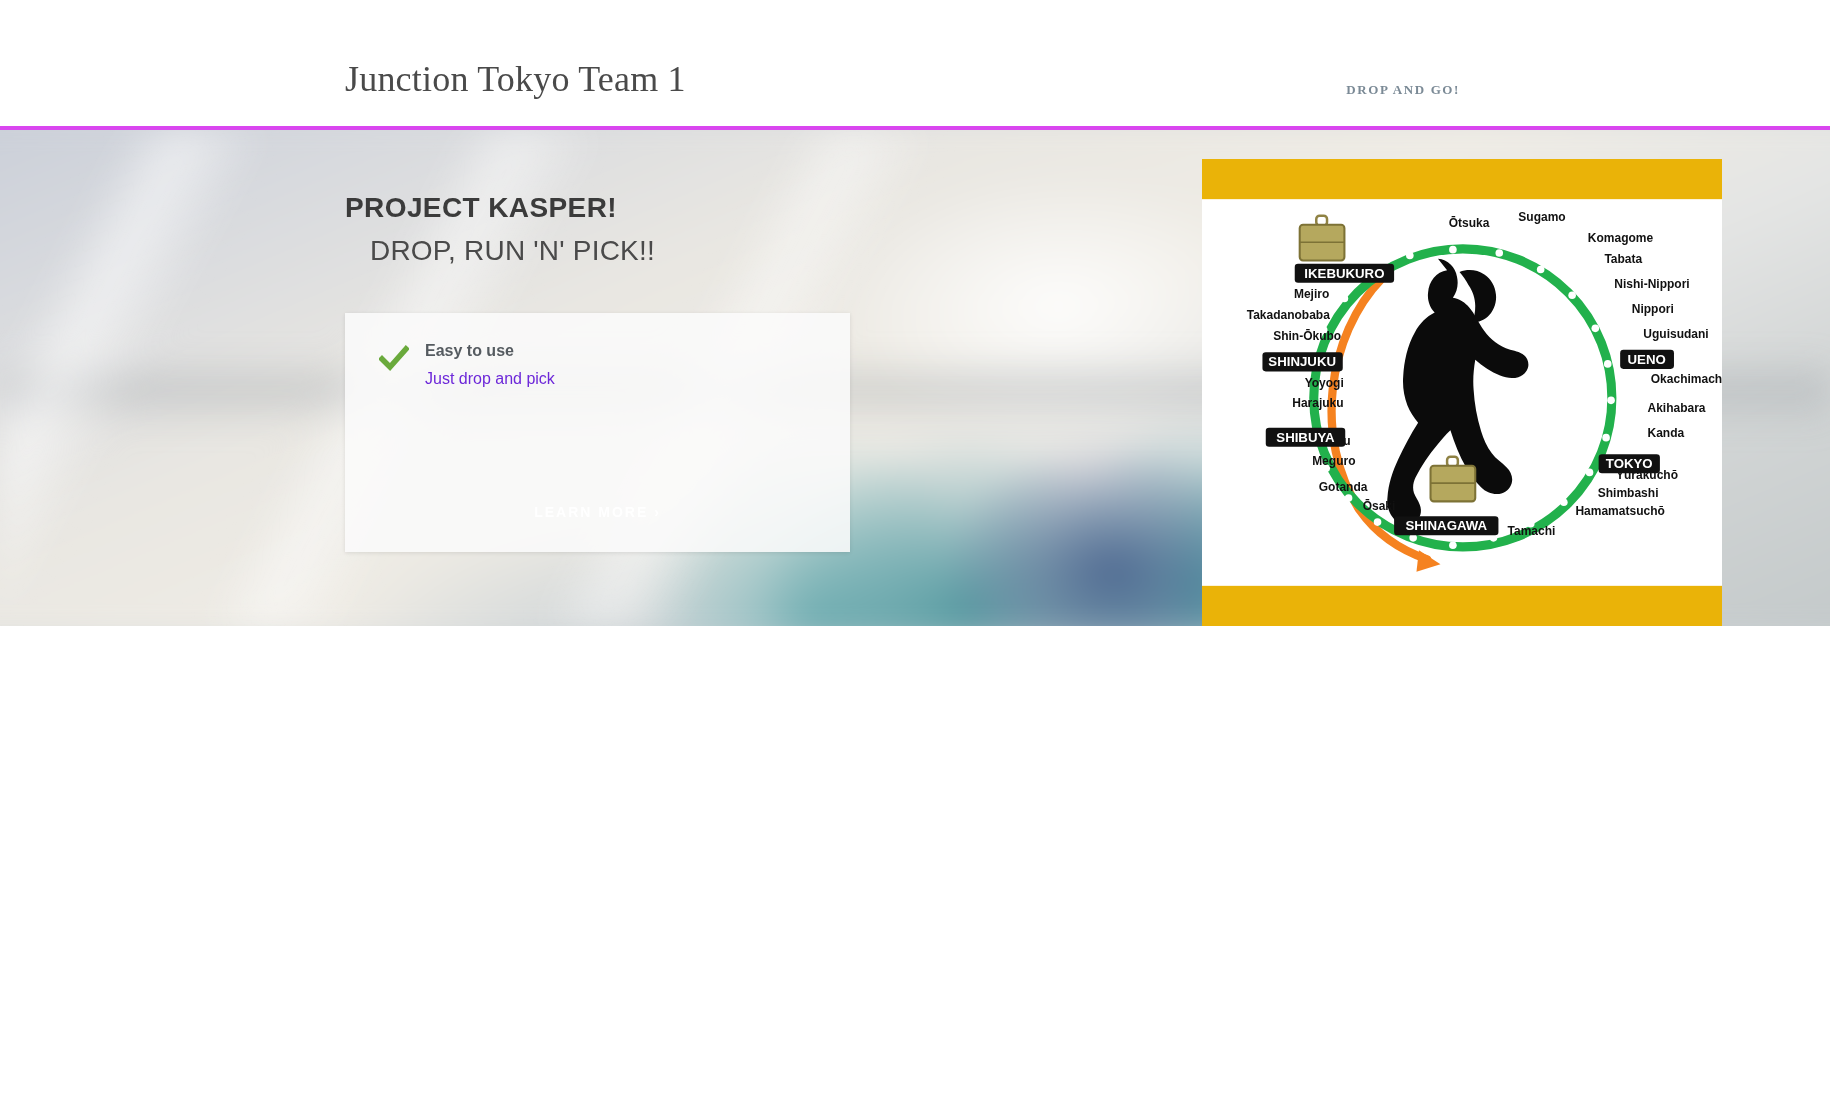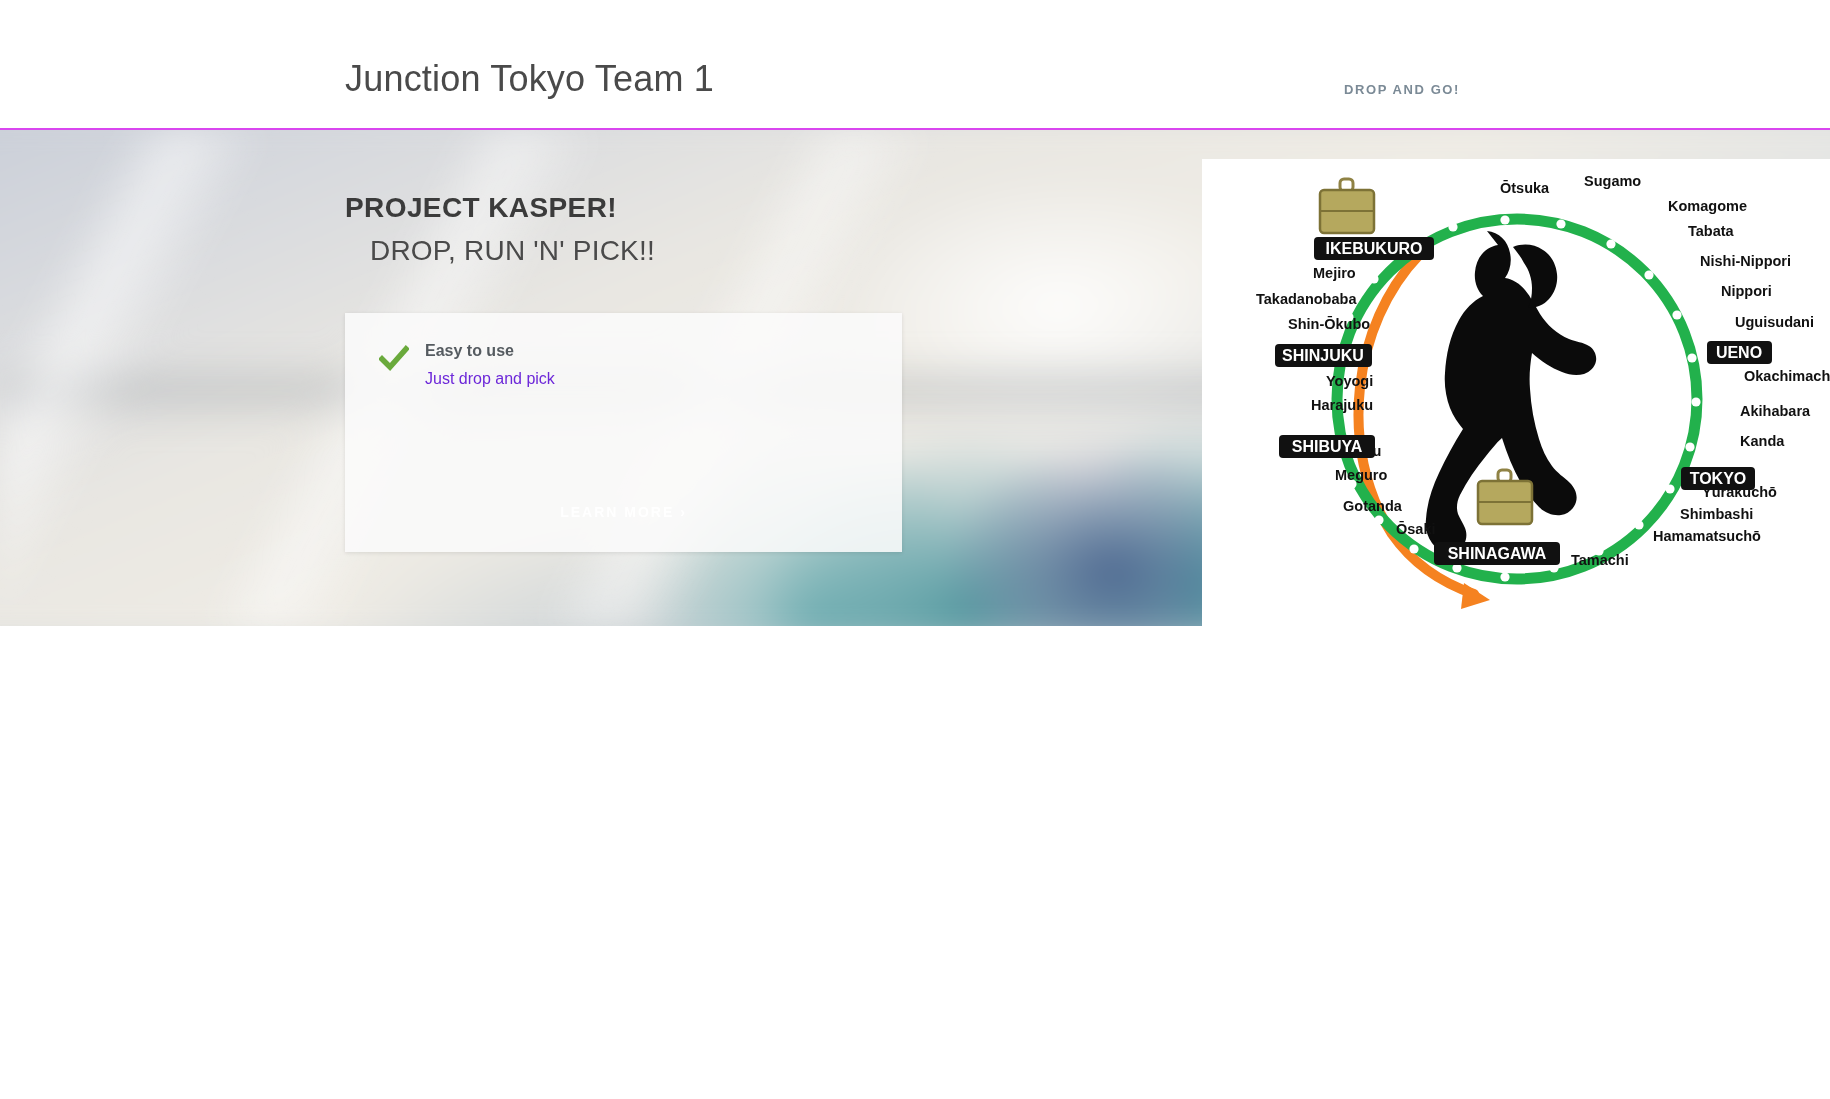--- a/index.html
+++ b/index.html
@@ -8,21 +8,22 @@
     overflow: hidden;
     background: #ffffff;
     font-family: "Liberation Sans", sans-serif;
   }
 
   
   .site-header {
     position: relative;
     height: 130px;
     background: #ffffff;
-    border-bottom: 2px solid #d946ef;
+    border-bottom: 4px solid #d946ef;
+    font-family: Liberation Serif, serif;
   }
   .header-inner {
     position: relative;
     width: 100%; height: 100%;
   }
   .brand {
     position: absolute;
     left: 345px; top: 58px;
     font-size: 36px;
     font-weight: 400;
@@ -96,21 +97,21 @@
     font-weight: 400;
     color: #4a4a4a;
     margin-top: 11px;
     letter-spacing: 0.2px;
     margin-left: 25px;
   }
 
   .feature-card {
     position: absolute;
     left: 345px; top: 183px;
-    width: 557px; height: 239px;
+    width: 505px; height: 239px;
     background: rgba(251,251,251,0.88);
     box-shadow: 0 1px 4px rgba(0,0,0,0.10);
     z-index: 3;
     padding: 28px 34px;
   }
   .feature-row {
     display: flex;
     align-items: flex-start;
     margin-bottom: 24px;
   }
@@ -142,21 +143,21 @@
     letter-spacing: 2px;
     color: #ffffff;
     text-decoration: none;
     cursor: pointer;
   }
 
   
   .map-panel {
     position: absolute;
     left: 1202px; top: 29px;
-    width: 628px; height: 467px;
+    width: 520px; height: 467px;
     background: #eab308;
     overflow: hidden;
     z-index: 4;
   }
   .map-svg { display: block; width: 100%; height: 100%; }
 
   
   .content {
     position: relative;
     height: 473px;

